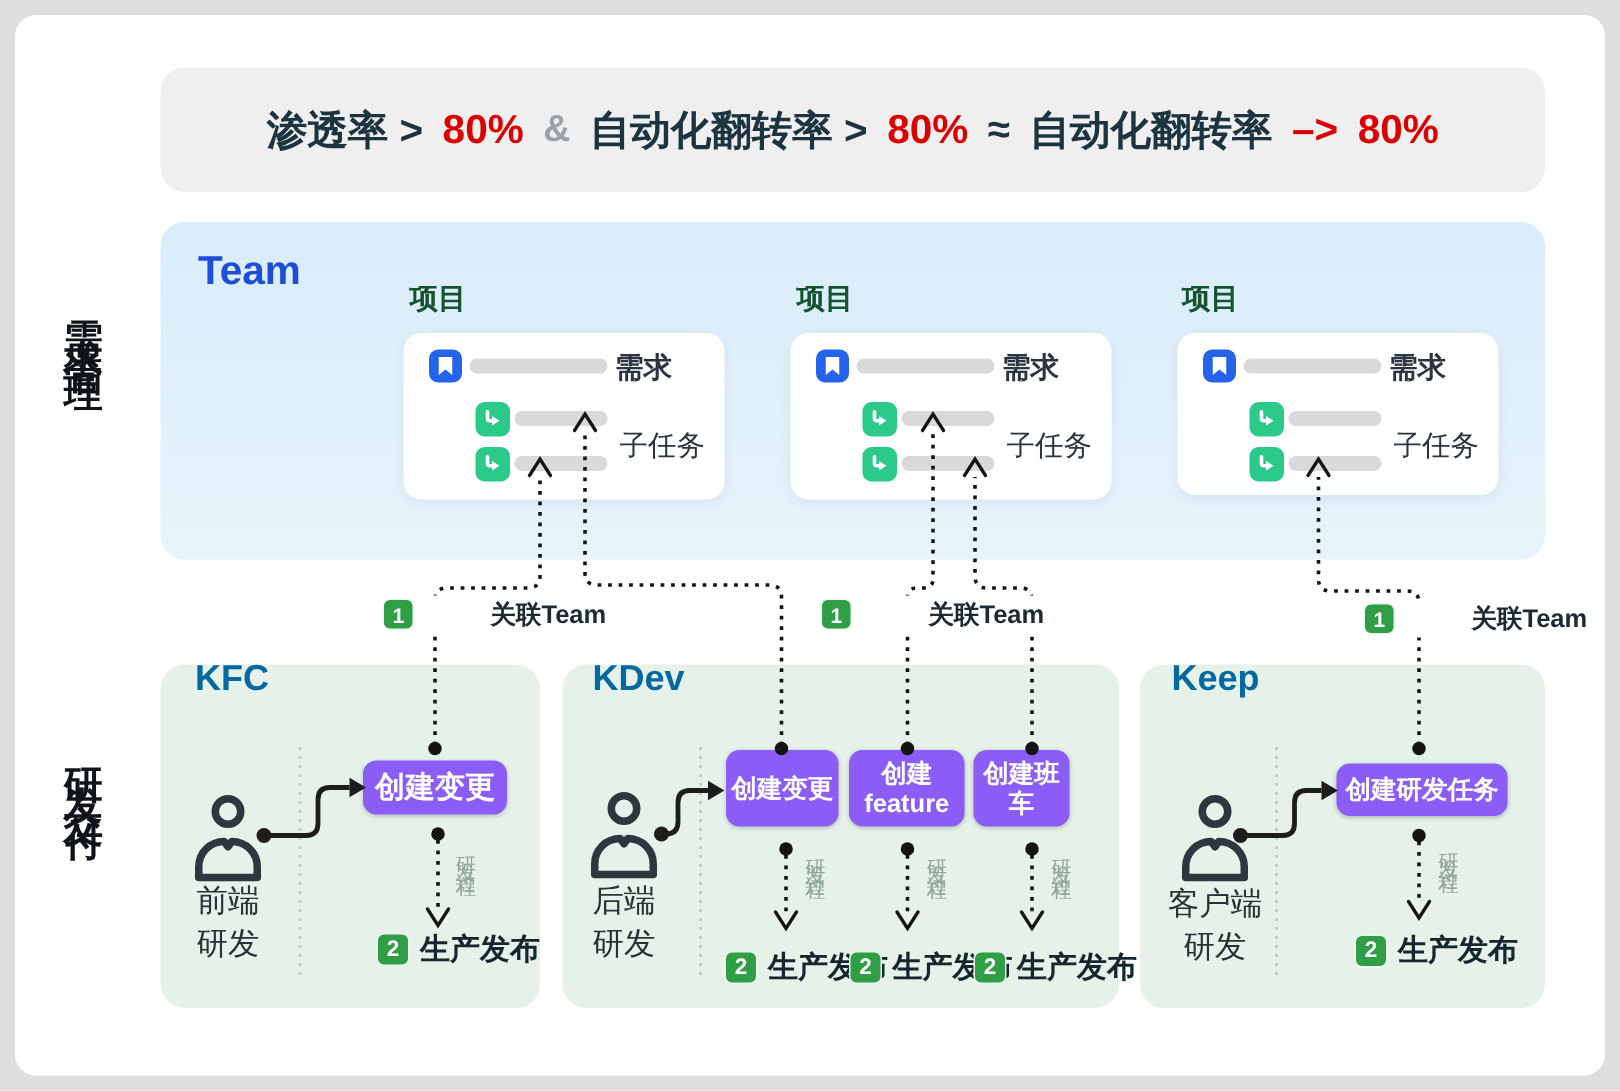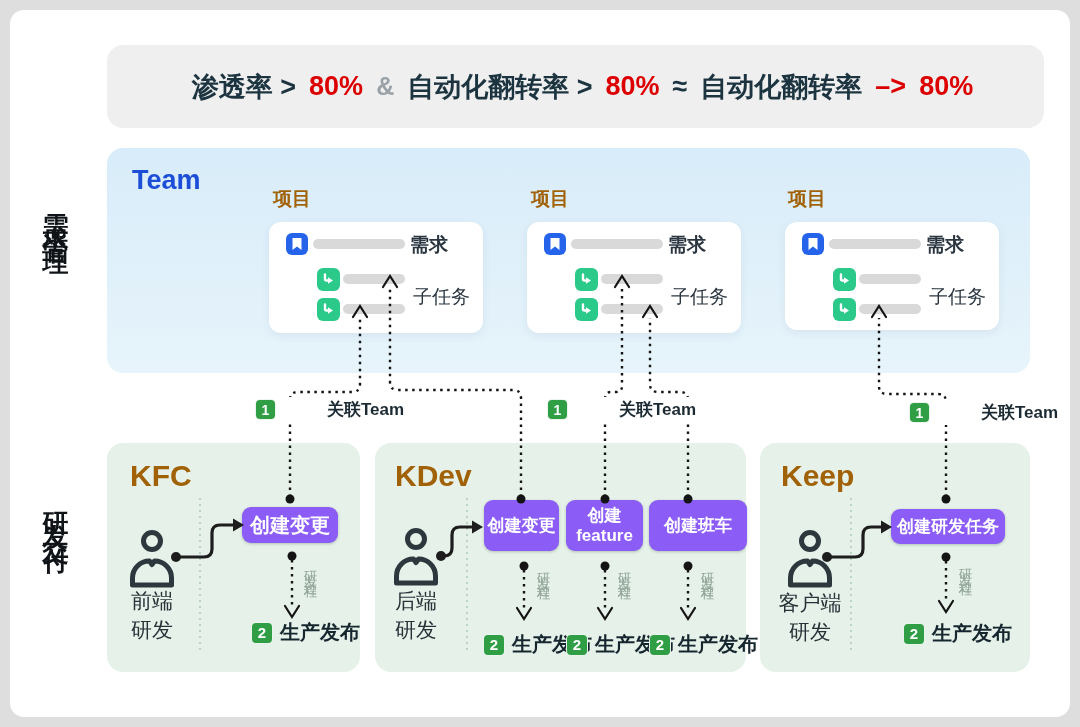--- a/index.html
+++ b/index.html
@@ -11,32 +11,32 @@
   }
   .canvas{
     position:absolute;left:10px;top:10px;width:1060px;height:707px;
     background:#ffffff;border-radius:14px;z-index:0;
   }
   
   .banner{
     position:absolute;left:107px;top:45px;width:923px;height:83px;
     background:#efefef;border-radius:16px;z-index:1;
     display:flex;align-items:center;justify-content:center;gap:13px;
-    font-size:27px;font-weight:700;color:#1c3440;white-space:nowrap;padding-left:14px;
+    font-size:27px;font-weight:700;color:#1c3440;white-space:nowrap;
   }
   .banner .red{color:#dd0000;}
   .banner .gray{color:#9aa2a8;font-size:25px;}
   
   .team{
     position:absolute;left:107px;top:148px;width:923px;height:225px;
     background:linear-gradient(180deg,#d8ecf9 0%,#e7f4fb 100%);
     border-radius:16px;z-index:1;
   }
   .team-title{position:absolute;left:132px;top:165px;font-size:27px;font-weight:700;color:#1d4ed8;z-index:3;}
-  .proj-label{position:absolute;top:186px;font-size:19px;font-weight:700;color:#a16207;z-index:3;}
+  .proj-label{position:absolute;top:186px;font-size:19px;font-weight:700;color:#14532d;z-index:3;}
   .proj-card{
     position:absolute;top:222px;width:214px;height:111px;background:#ffffff;
     border-radius:12px;box-shadow:0 3px 8px rgba(40,80,120,.08);z-index:2;
   }
   .icon-box{position:absolute;border-radius:6px;display:flex;align-items:center;justify-content:center;}
   .icon-blue{left:17px;top:11px;width:22px;height:22px;background:#2563eb;}
   .icon-mint1{left:48px;top:46px;width:23px;height:23px;background:#2bc98a;}
   .icon-mint2{left:48px;top:76px;width:23px;height:23px;background:#2bc98a;}
   .bar{position:absolute;height:10px;border-radius:5px;background:#d9d9d9;}
   .bar-req{left:44px;top:17px;width:92px;}
@@ -45,21 +45,21 @@
   .lbl-req{position:absolute;left:141px;top:10px;font-size:19px;font-weight:700;color:#2a3540;}
   .lbl-sub{position:absolute;left:144px;top:62px;font-size:19px;font-weight:500;color:#2a3540;}
   
   .side-label{
     position:absolute;left:44px;width:30px;
     writing-mode:vertical-rl;text-orientation:upright;
     font-size:26px;font-weight:700;color:#101418;letter-spacing:12px;z-index:3;
   }
   
   .dcard{position:absolute;top:443px;height:229px;background:#e6f1e9;border-radius:16px;z-index:1;}
-  .dcard-title{position:absolute;top:459px;font-size:30px;font-weight:600;color:#a16207;z-index:3;}
+  .dcard-title{position:absolute;top:439px;font-size:24px;font-weight:600;color:#0369a1;z-index:3;}
   .person{position:absolute;z-index:3;}
   .role{position:absolute;width:90px;text-align:center;font-size:21px;font-weight:500;color:#273238;line-height:1.4;z-index:3;}
   .gbtn{
     position:absolute;background:#8b5cf6;color:#fff;border-radius:9px;z-index:3;
     display:flex;flex-direction:column;align-items:center;justify-content:center;
     font-weight:700;text-align:center;line-height:1.15;box-shadow:0 1px 3px rgba(0,60,20,.25);
   }
   
   .step{position:absolute;display:flex;align-items:center;gap:7px;z-index:6;background:#ffffff;padding:1px 3px;border-radius:4px;}
   .step.on-card{background:transparent;}
@@ -218,21 +218,21 @@
   <div>客户端</div>
   <div>研发</div>
 </div>
 
 <div class="gbtn" style="left:242px;top:507px;width:96px;height:36px;font-size:20px;">创建变更</div>
 <div class="gbtn" style="left:484px;top:500px;width:75px;height:51px;font-size:17px;">创建变更</div>
 <div class="gbtn" style="left:566px;top:500px;width:77px;height:51px;font-size:17px;">
   <div>创建</div>
   <div>feature</div>
 </div>
-<div class="gbtn" style="left:649px;top:500px;width:98px;height:51px;font-size:17px;">创建班车</div>
+<div class="gbtn" style="left:649px;top:500px;width:64px;height:51px;font-size:17px;">创建班车</div>
 <div class="gbtn" style="left:891px;top:509px;width:114px;height:35px;font-size:17px;">创建研发任务</div>
 
 <svg class="overlay" width="1080" height="727" viewBox="0 0 1080 727">
 
   <g stroke="#141414" stroke-width="2.4" fill="none" stroke-dasharray="2.5 4.5">
     <path d="M290 497 V400 Q290 392 298 392 H352 Q360 392 360 384 V318"></path>
     <path d="M521 497 V398 Q521 390 513 390 H398 Q390 390 390 382 V288"></path>
     <path d="M605 497 V400 Q605 392 611 392 H616 Q622 392 622 386 V288"></path>
     <path d="M688 497 V400 Q688 392 680 392 H658 Q650 392 650 384 V318"></path>
     <path d="M946 497 V402 Q946 394 938 394 H887 Q879 394 879 386 V318"></path>

